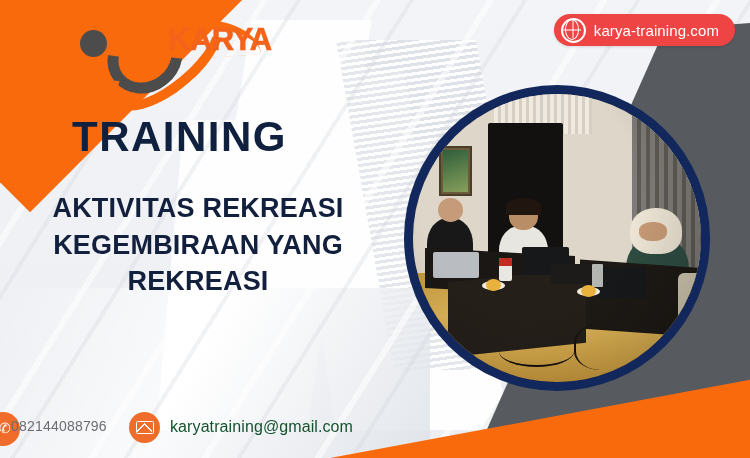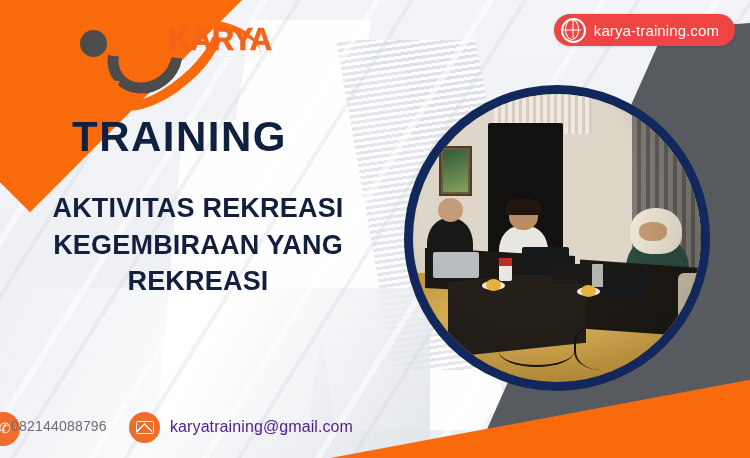--- a/index.html
+++ b/index.html
@@ -146,21 +146,21 @@
     background:#ef6c2a;}
   .ft-phone-ico span{position:absolute;right:7px;top:8px;width:14px;height:16px;color:#fff;font-size:14px;line-height:16px;}
   .ft-phone{position:absolute;left:11px;top:18px;font-size:14px;color:#6a6d71;letter-spacing:.2px;}
   .ft-mail-ico{position:absolute;left:129px;top:12px;width:31px;height:31px;border-radius:50%;
     background:#ef6c2a;display:flex;align-items:center;justify-content:center;}
   .env{width:16px;height:11px;border:1.6px solid #fff;border-radius:1.5px;position:relative;}
   .env::after{content:"";position:absolute;left:0;top:0;width:100%;height:100%;
     background:linear-gradient(135deg,transparent 46%,#fff 46%,#fff 53%,transparent 53%),
                linear-gradient(45deg,transparent 46%,#fff 46%,#fff 53%,transparent 53%);
     background-size:50.5% 100%;background-position:left top,right top;background-repeat:no-repeat;}
-  .ft-mail{position:absolute;left:170px;top:18px;font-size:16px;color:#4c1d95;letter-spacing:.1px;text-align:right;}
+  .ft-mail{position:absolute;left:170px;top:18px;font-size:16px;color:#14532d;letter-spacing:.1px;text-align:right;}
 </style>
 </head>
 <body>
 
 <div class="poster">
 
   <div class="bg-base"></div>
   <div class="bg-building">
     <i class="b1"></i>
       <i class="b2"></i>

